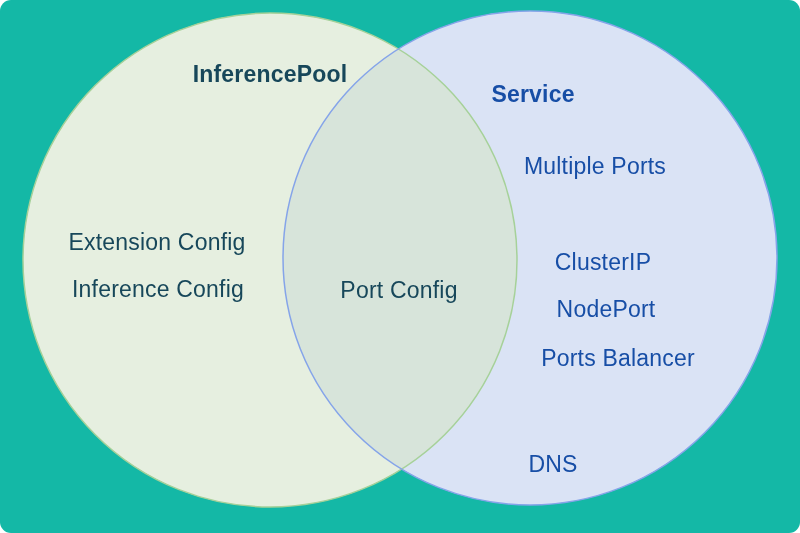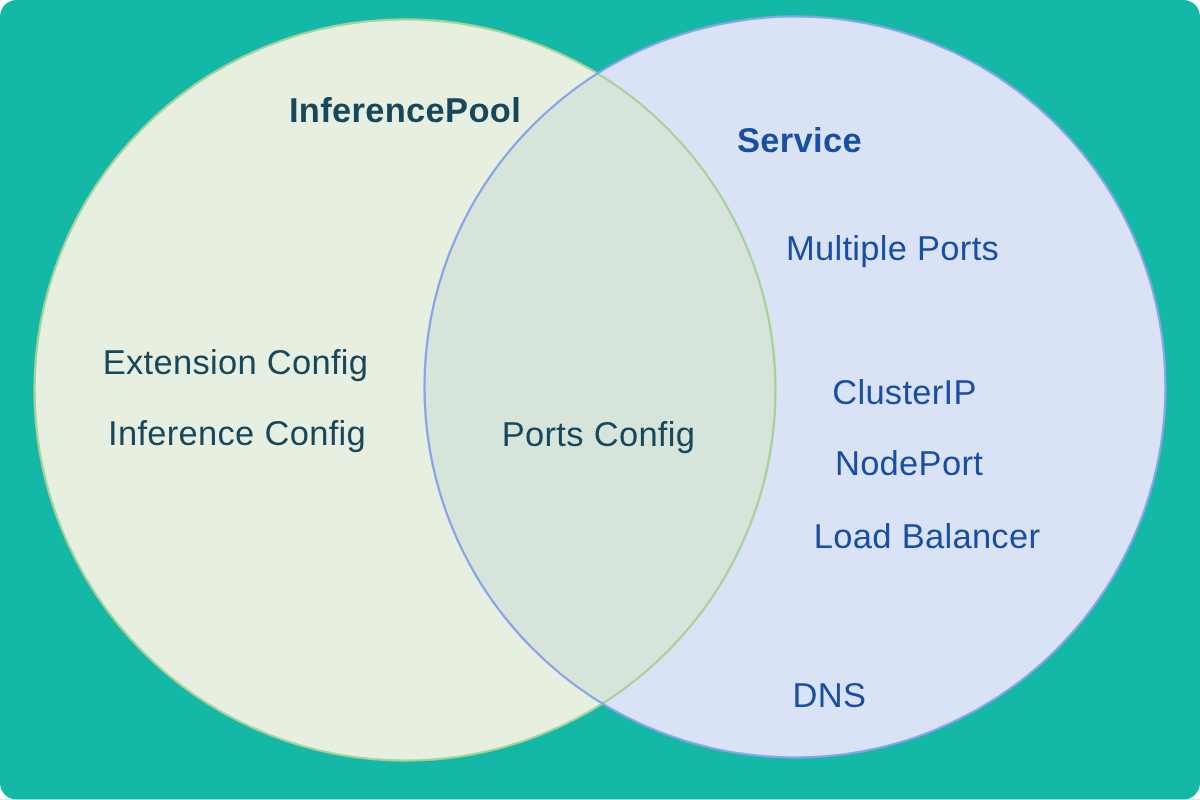--- a/index.html
+++ b/index.html
@@ -72,21 +72,21 @@
     <circle cx="270" cy="260" r="247" fill="none" stroke="#a6d199" stroke-width="1.5"></circle>
     <circle cx="530" cy="258" r="247" fill="none" stroke="#85a4e9" stroke-width="1.5"></circle>
   </svg>
 
   <div class="label title teal-text pos-title-left">InferencePool</div>
   <div class="label title blue-text pos-title-right">Service</div>
 
   <div class="label teal-text pos-left-0">Extension Config</div>
   <div class="label teal-text pos-left-1">Inference Config</div>
 
-  <div class="label teal-text pos-mid-1">Ports Config</div>
+  <div class="label teal-text pos-mid-1">Port Config</div>
 
   <div class="label blue-text pos-right-0">Multiple Ports</div>
   <div class="label blue-text pos-right-2">ClusterIP</div>
   <div class="label blue-text pos-right-3">NodePort</div>
-  <div class="label blue-text pos-right-4">Load Balancer</div>
+  <div class="label blue-text pos-right-4">Ports Balancer</div>
   <div class="label blue-text pos-right-6">DNS</div>
 
 </div>
 
 </body></html>

